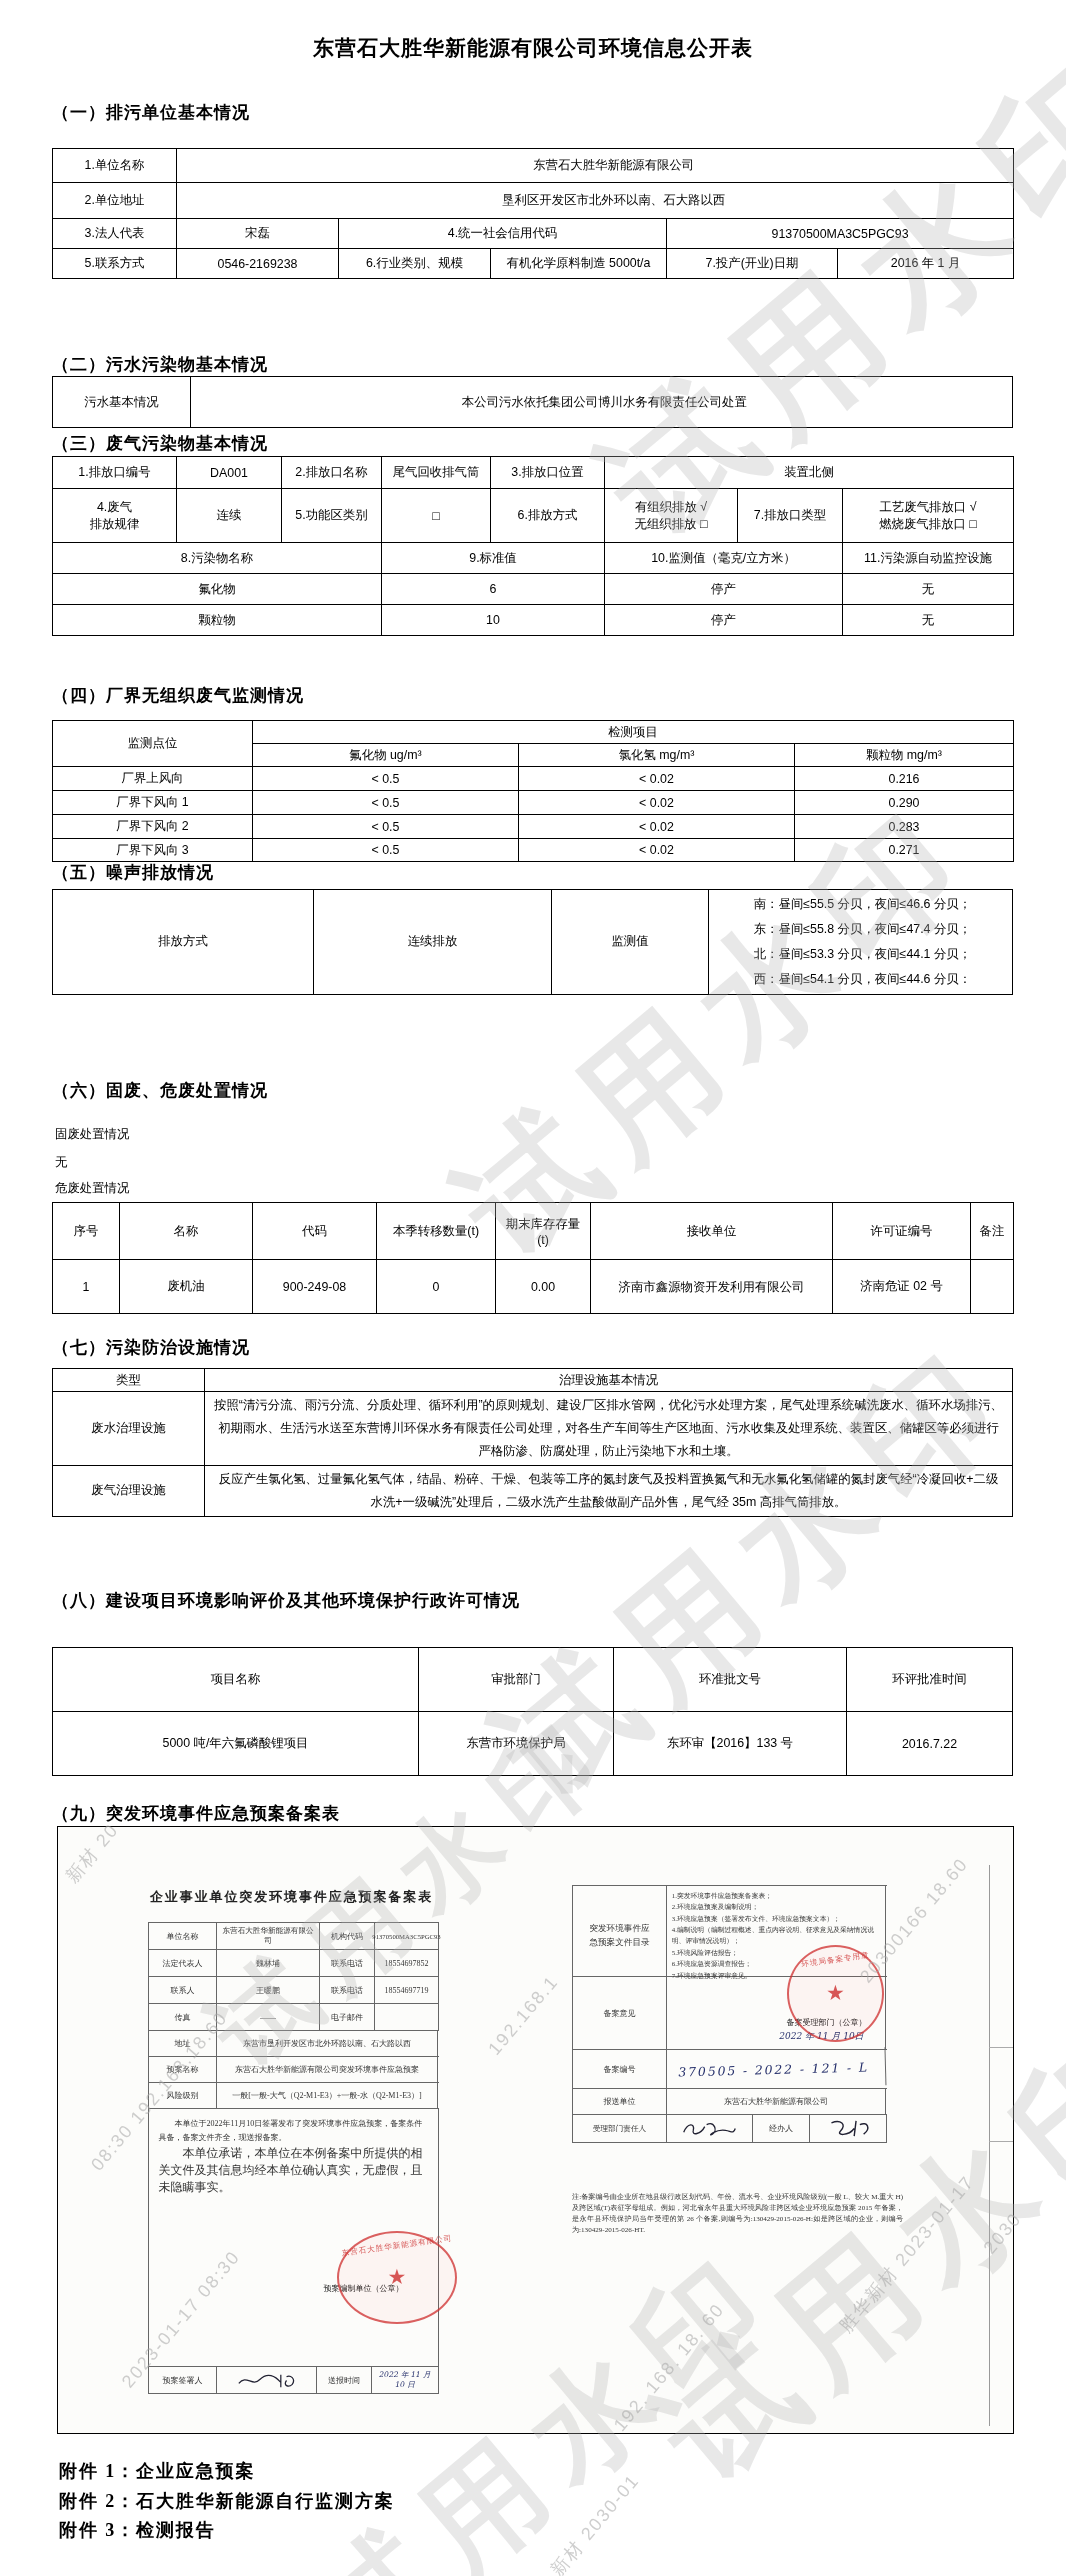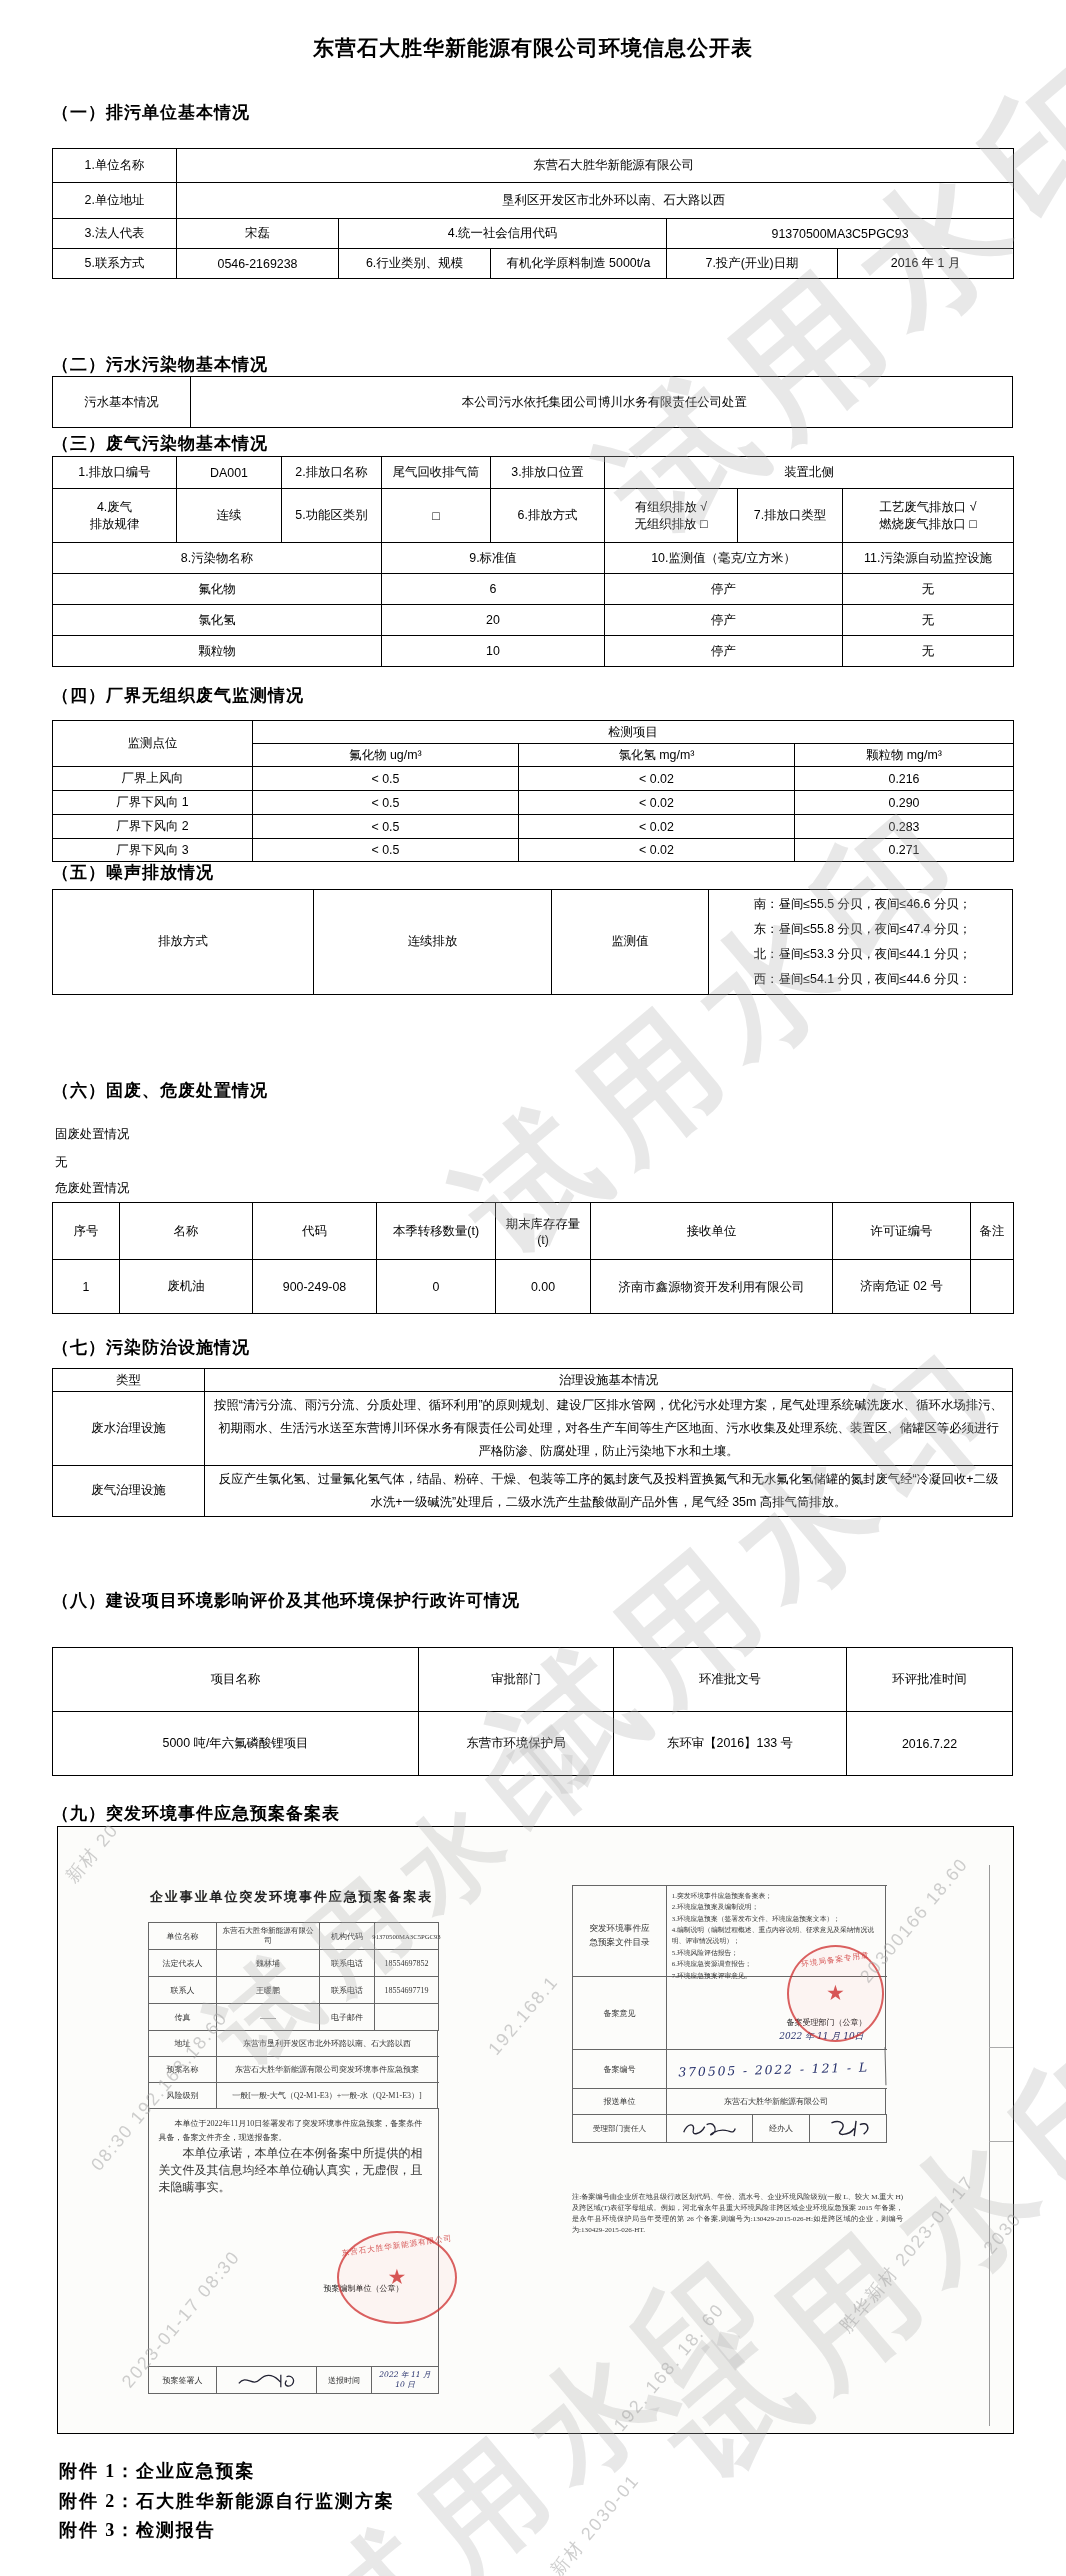--- a/index.html
+++ b/index.html
@@ -157,26 +157,20 @@
       <td colspan="2">10.监测值（毫克/立方米）</td>
       <td>11.污染源自动监控设施</td>
     </tr>
     <tr style="height:31px">
       <td colspan="3">氟化物</td>
       <td colspan="2">6</td>
       <td colspan="2">停产</td>
       <td>无</td>
     </tr>
     <tr style="height:31px">
-      <td colspan="3">氯化氢</td>
-      <td colspan="2">20</td>
-      <td colspan="2">停产</td>
-      <td>无</td>
-    </tr>
-    <tr style="height:31px">
       <td colspan="3">颗粒物</td>
       <td colspan="2">10</td>
       <td colspan="2">停产</td>
       <td>无</td>
     </tr>
   </tbody>
     </table>
 
   <div class="h" style="top:684px;">（四）厂界无组织废气监测情况</div>
   <table class="t" style="top:720px;">

